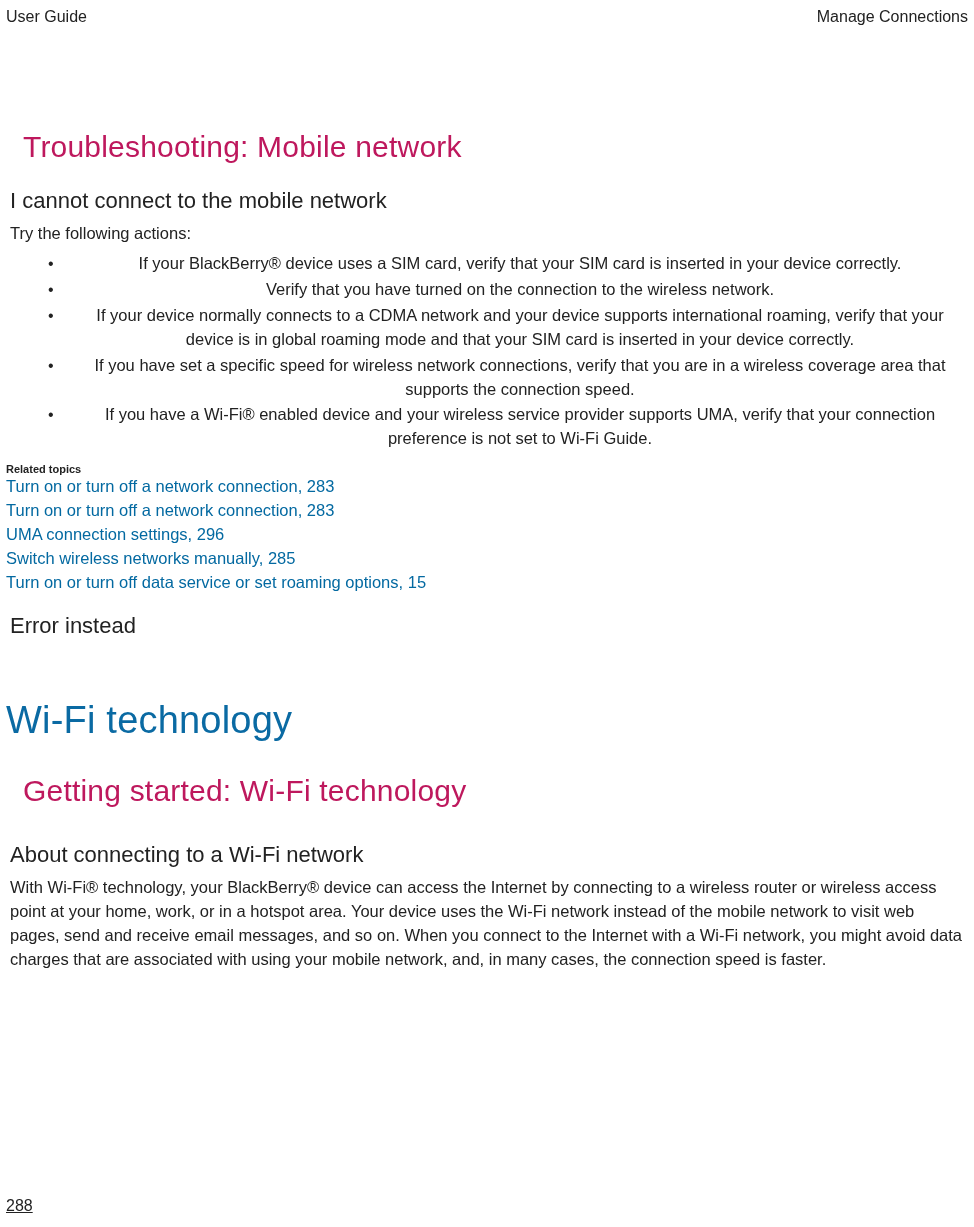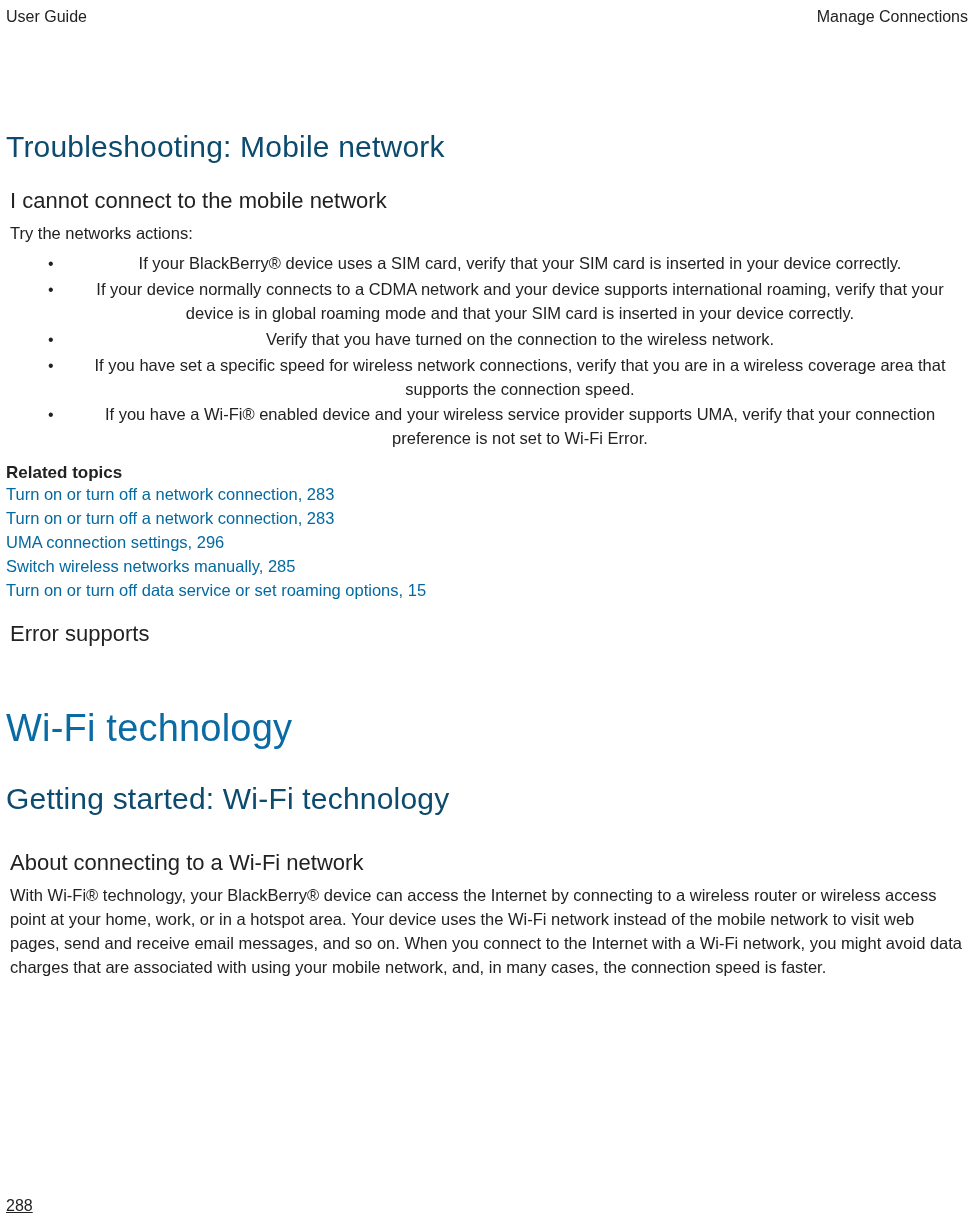--- a/index.html
+++ b/index.html
@@ -31,22 +31,22 @@
   .content {
     position: absolute;
     top: 130px;
     left: 6px;
     right: 6px;
   }
   h1.sec {
     font-family: "Trebuchet MS", "Segoe UI", Arial, sans-serif;
     font-weight: 400;
     font-size: 30px;
-    margin: 0 0 24px 0;
-    color: #0c4a6e;
+    margin: 0 0 24px 17px;
+    color: #be185d;
     letter-spacing: 0.2px;
   }
   h2.sub {
     font-family: "Trebuchet MS", "Segoe UI", Arial, sans-serif;
     font-weight: 400;
     font-size: 22px;
     margin: 0 0 8px 0;
     color: #222;
     padding-left: 4px;
   }
@@ -80,21 +80,21 @@
   }
   ul.bullets li::before {
     content: "•";
     position: absolute;
     left: 0;
     top: 0;
     color: #222;
     font-size: 16px;
   }
   .related-head {
-    font-size: 17px;
+    font-size: 11px;
     font-weight: 700;
     margin: 8px 0 0 0;
     color: #222;
   }
   a.rel {
     display: block;
     font-size: 16.5px;
     line-height: 1.45;
     color: #0369a1;
     text-decoration: none;
@@ -120,39 +120,39 @@
     <span>User Guide</span>
     <span>Manage Connections</span>
   </div>
 
   <div class="content">
 
     <h1 class="sec">Troubleshooting: Mobile network</h1>
 
     <h2 class="sub">I cannot connect to the mobile network</h2>
 
-    <p class="body">Try the networks actions:</p>
+    <p class="body">Try the following actions:</p>
 
     <ul class="bullets">
       <li>If your BlackBerry® device uses a SIM card, verify that your SIM card is inserted in your device correctly.</li>
+      <li>Verify that you have turned on the connection to the wireless network.</li>
       <li>If your device normally connects to a CDMA network and your device supports international roaming, verify that your device is in global roaming mode and that your SIM card is inserted in your device correctly.</li>
-      <li>Verify that you have turned on the connection to the wireless network.</li>
       <li>If you have set a specific speed for wireless network connections, verify that you are in a wireless coverage area that supports the connection speed.</li>
-      <li>If you have a Wi-Fi® enabled device and your wireless service provider supports UMA, verify that your connection preference is not set to Wi-Fi Error.</li>
+      <li>If you have a Wi-Fi® enabled device and your wireless service provider supports UMA, verify that your connection preference is not set to Wi-Fi Guide.</li>
     </ul>
 
     <div class="related-head">Related topics</div>
     <a class="rel">Turn on or turn off a network connection, 283</a>
     <a class="rel">Turn on or turn off a network connection, 283</a>
     <a class="rel">UMA connection settings, 296</a>
     <a class="rel">Switch wireless networks manually, 285</a>
     <a class="rel">Turn on or turn off data service or set roaming options, 15</a>
 
     <div class="gap-md"></div>
-    <h2 class="sub">Error supports</h2>
+    <h2 class="sub">Error instead</h2>
 
     <div class="gap-lg"></div>
     <h1 class="blue">Wi-Fi technology</h1>
 
     <div class="gap-lg"></div>
     <h1 class="sec">Getting started: Wi-Fi technology</h1>
 
     <div class="gap-sm"></div>
     <h2 class="sub">About connecting to a Wi-Fi network</h2>
     <p class="body">With Wi-Fi® technology, your BlackBerry® device can access the Internet by connecting to a wireless router or wireless access point at your home, work, or in a hotspot area. Your device uses the Wi-Fi network instead of the mobile network to visit web pages, send and receive email messages, and so on. When you connect to the Internet with a Wi-Fi network, you might avoid data charges that are associated with using your mobile network, and, in many cases, the connection speed is faster.</p>

